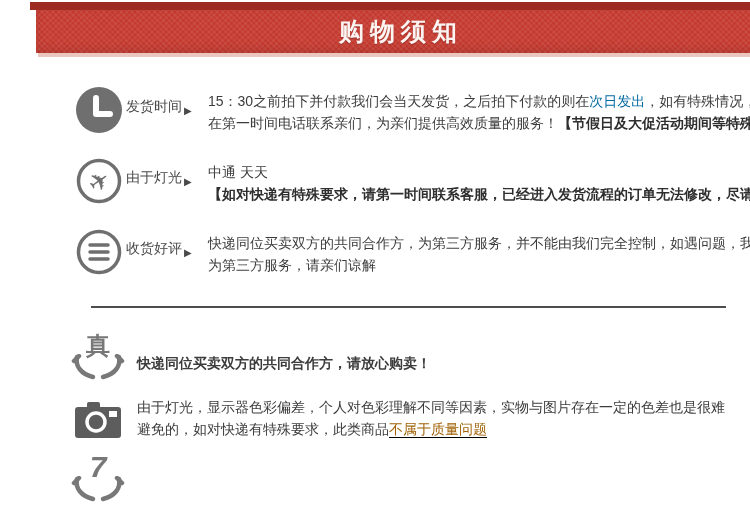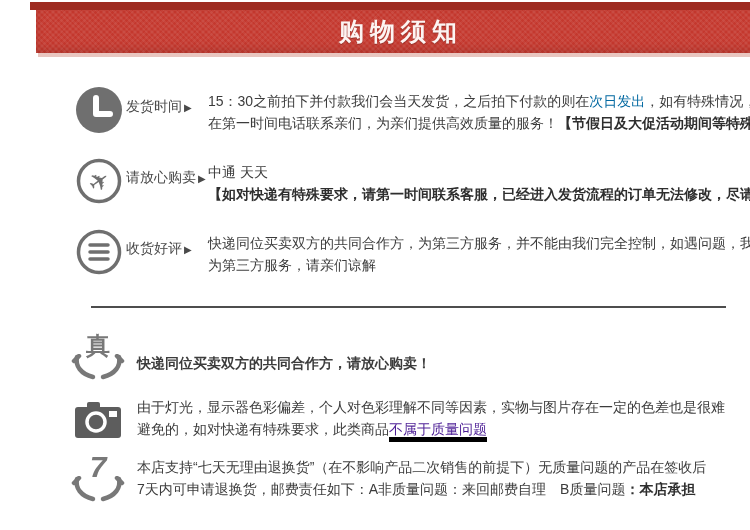--- a/index.html
+++ b/index.html
@@ -27,28 +27,28 @@
     text-shadow:0 1px 1px rgba(0,0,0,.25);
   }
   .banner-pale { height:4px; margin:0 12px; background:#e9c6c0; }
 
   
   .info-rows { padding-top:30px; }
   .info-row { display:flex; align-items:flex-start; padding-left:50px; margin-bottom:24px; min-height:46px; }
   .row-icon { width:46px; height:46px; flex:none; }
   .row-label {
     flex:none; width:82px; margin-left:4px; padding-top:11px;
-    display:flex; align-items:center; gap:2px;
+    display:flex; align-items:flex-end; gap:2px;
     font-size:14px; color:#4a4a4a;
   }
   .row-label .arrow { font-size:10px; color:#4a4a4a; }
   .row-text { flex:1; padding-top:3px; }
   .row-text p { font-size:14px; line-height:22px; color:#3c3c3c; white-space:nowrap; }
   .red-text { color:#0369a1; }
-  .red-underline { color:#4c1d95; border-bottom:5px solid #000000; }
+  .red-underline { color:#a16207; border-bottom:1px solid #000000; }
   .bold-dark { font-weight:bold; color:#2e2e2e; }
 
   
   .divider { border:none; border-top:2px solid #4d4d4d; margin:30px 50px 0 65px; }
 
   
   .note-rows { padding-top:26px; }
   .note-row { display:flex; align-items:flex-start; padding-left:45px; margin-bottom:14px; }
   .note-icon { width:54px; flex:none; margin-right:12px; display:flex; flex-direction:column; align-items:center; }
   .note-text { padding-top:2px; }
@@ -97,21 +97,21 @@
     </div>
 
     <div class="info-row">
       <span class="row-icon">
         <svg width="46" height="46" viewBox="0 0 46 46">
           <circle cx="23" cy="23" r="20.5" fill="none" stroke="#6f6f6f" stroke-width="3.5"></circle>
           <text x="23" y="32" font-size="25" fill="#6f6f6f" text-anchor="middle" transform="rotate(-35 23 23)">✈</text>
         </svg>
       </span>
       <div class="row-label">
-        <span>请放心购卖</span>
+        <span>由于灯光</span>
         <span class="arrow">▶</span>
       </div>
       <div class="row-text">
         <p><span>中通 天天</span></p>
         <p><span class="bold-dark">【如对快递有特殊要求，请第一时间联系客服，已经进入发货流程的订单无法修改，尽请谅解】</span></p>
       </div>
     </div>
 
     <div class="info-row">
       <span class="row-icon">
@@ -175,20 +175,16 @@
         <span class="hand-char seven">7</span>
         <svg class="hands-svg" width="54" height="26" viewBox="0 0 54 26">
           <g stroke="#787878" stroke-width="4.5" fill="none" stroke-linecap="round">
             <path d="M6 3 C4 12 10 20 22 23"></path>
             <path d="M8 2 L3 7"></path>
             <path d="M48 3 C50 12 44 20 32 23"></path>
             <path d="M46 2 L51 7"></path>
           </g>
         </svg>
       </div>
-      <div class="note-text">
-        <p><span>本店支持“七天无理由退换货”（在不影响产品二次销售的前提下）无质量问题的产品在签收后</span></p>
-        <p><span>7天内可申请退换货，邮费责任如下：A非质量问题：来回邮费自理　B质量问题</span><span class="bold-dark">：本店承担</span></p>
-      </div>
     </div>
 
   </section>
 </div>
 
 </body></html>

